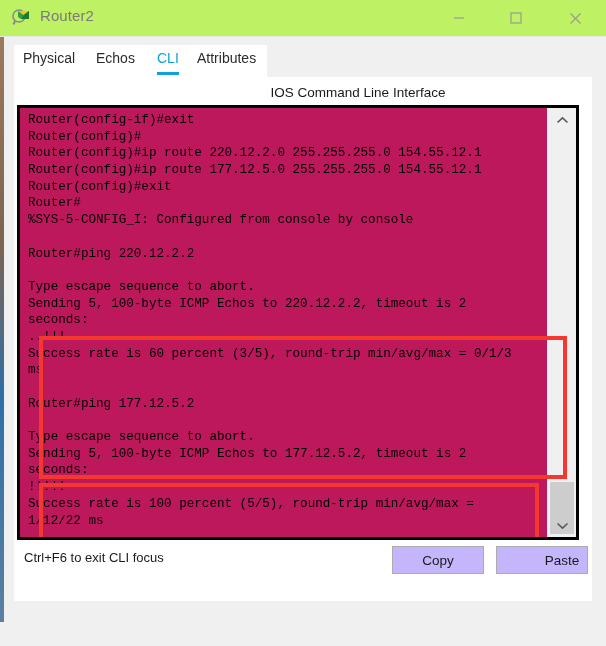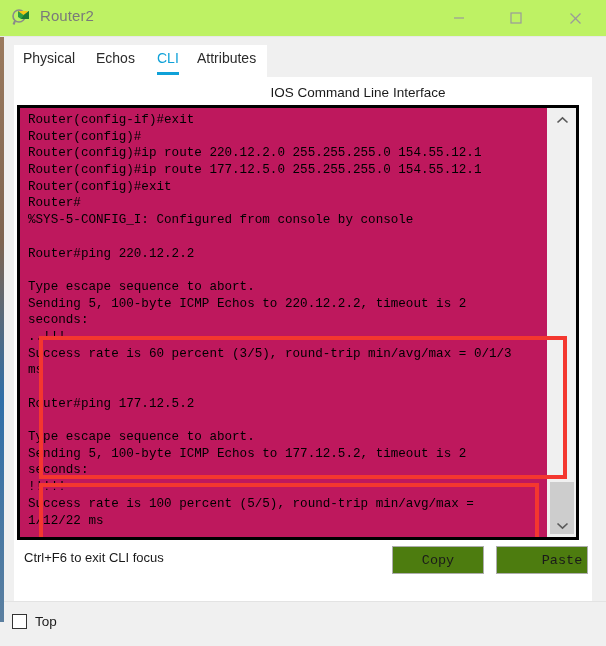--- a/index.html
+++ b/index.html
@@ -181,27 +181,27 @@
     position: absolute;
     left: 10px; top: 473px;
     font-size: 13px;
     color: #1a1a1a;
     white-space: nowrap;
   }
   .btn {
     position: absolute;
     top: 469px;
     width: 92px; height: 28px;
-    background: #4d7c0f;
+    background: #c4b5fd;
     border: 1px solid #adadad;
     box-sizing: border-box;
     font-size: 13.5px;
     color: #1a1a1a;
     display: flex; align-items: center; justify-content: center;
-    font-family: Liberation Mono, monospace;
+    font-family: Liberation Sans, sans-serif;
     cursor: default;
   }
   .btn-copy  { left: 378px; }
   .btn-paste { left: 482px; padding-left: 40px; }
 
   
   .footer {
     position: absolute;
     left: 4px; top: 601px;
     width: 602px; height: 45px;
@@ -305,20 +305,14 @@
 
       <div class="redbox redbox-1"></div>
       <div class="redbox redbox-2"></div>
     </div>
 
     <div class="hintbar">Ctrl+F6 to exit CLI focus</div>
     <div class="btn btn-copy">Copy</div>
     <div class="btn btn-paste">Paste</div>
   </div>
 
-  <div class="footer">
-    <div class="chk-row">
-      <div class="chk-box"></div>
-      <div class="chk-label">Top</div>
-    </div>
-  </div>
 
 </div>
 
 </body></html>

